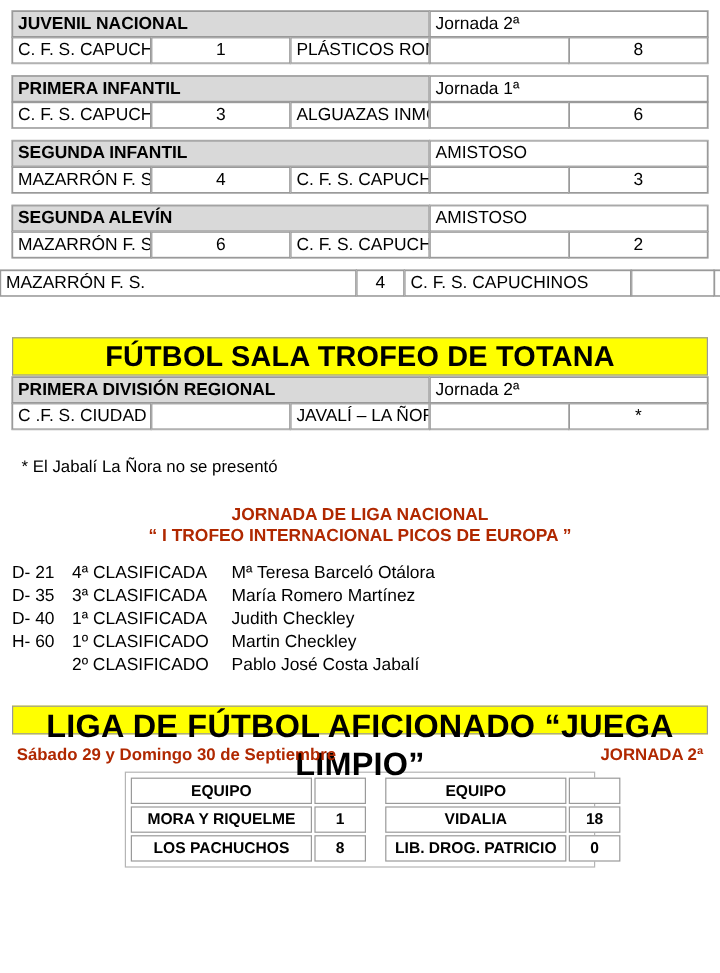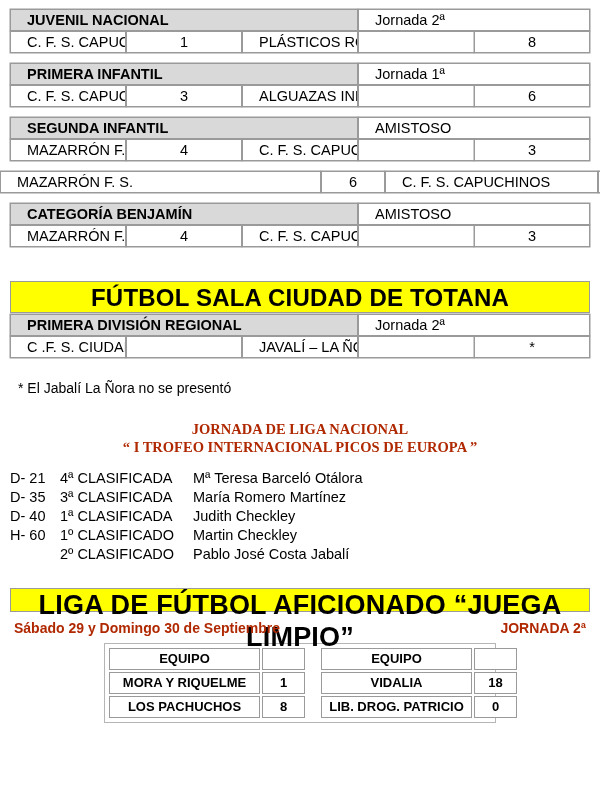--- a/index.html
+++ b/index.html
@@ -21,21 +21,21 @@
     width: 580px;
     margin: 0 auto 10px auto;
     border-collapse: separate;
     border-spacing: 0;
     table-layout: fixed;
   }
   .match-block td {
     border: 1px solid #9a9a9a;
     box-shadow: 0 0 0 0.5px #9a9a9a;
     height: 20px;
-    padding: 0 16px;
+    padding: 0 4px;
     font-size: 14.5px;
     line-height: 20px;
     white-space: nowrap;
     overflow: hidden;
     background: #ffffff;
     margin-top: 12px;
   }
   .match-block tr.hdr td {
     background: #d9d9d9;
     font-weight: bold;
@@ -71,21 +71,20 @@
     height: 24px;
   }
 
   
   .red-center {
     text-align: center;
     color: #b02800;
     font-weight: bold;
     font-size: 14.5px;
     line-height: 18px;
-    font-family: Liberation Serif, serif;
   }
   .red-row {
     display: flex;
     justify-content: space-between;
     align-items: baseline;
     width: 576px;
     margin: 0 auto;
     color: #b02800;
     font-weight: bold;
     font-size: 14px;
@@ -204,53 +203,53 @@
       <td class="c-score" style="width:30px">4</td>
       <td class="c-team" style="width:179px">C. F. S. CAPUCHINOS</td>
       <td class="c-team" style="width:60px;border-right:none"></td>
       <td class="c-score" style="width:24px">3</td>
     </tr>
   </tbody>
     </table>
 
   <table class="match-block">
     <tbody>
+        <tr class="hdr">
+      <td class="c-team" colspan="3">SEGUNDA ALEVÍN</td>
+      <td class="c-jor jornada" colspan="2">AMISTOSO</td>
+    </tr>
     <tr>
       <td class="c-team" style="width:287px">MAZARRÓN F. S.</td>
       <td class="c-score" style="width:30px">6</td>
       <td class="c-team" style="width:179px">C. F. S. CAPUCHINOS</td>
       <td class="c-team" style="width:60px;border-right:none"></td>
       <td class="c-score" style="width:24px">2</td>
     </tr>
   </tbody>
     </table>
 
   <table class="match-block">
     <tbody>
-        <tr class="hdr">
-      <td class="c-team" colspan="3">CATEGORÍA BENJAMÍN</td>
-      <td class="c-jor jornada" colspan="2">AMISTOSO</td>
-    </tr>
     <tr>
       <td class="c-team" style="width:287px">MAZARRÓN F. S.</td>
       <td class="c-score" style="width:30px">4</td>
       <td class="c-team" style="width:179px">C. F. S. CAPUCHINOS</td>
       <td class="c-team" style="width:60px;border-right:none"></td>
       <td class="c-score" style="width:24px">3</td>
     </tr>
   </tbody>
     </table>
 
 </div>
 
 <div style="height:24px"></div>
 
 <div>
 
-  <div class="banner banner-lg">FÚTBOL SALA CIUDAD DE TOTANA</div>
+  <div class="banner banner-lg">FÚTBOL SALA TROFEO DE TOTANA</div>
 
   <table class="match-block" style="margin-top:1px">
     <tbody>
         <tr class="hdr">
       <td class="c-team" colspan="3">PRIMERA DIVISIÓN REGIONAL</td>
       <td class="c-jor jornada" colspan="2">Jornada 2ª</td>
     </tr>
     <tr>
       <td class="c-team" style="width:287px">C .F. S. CIUDAD DE TOTANA</td>
       <td class="c-score" style="width:30px"></td>

